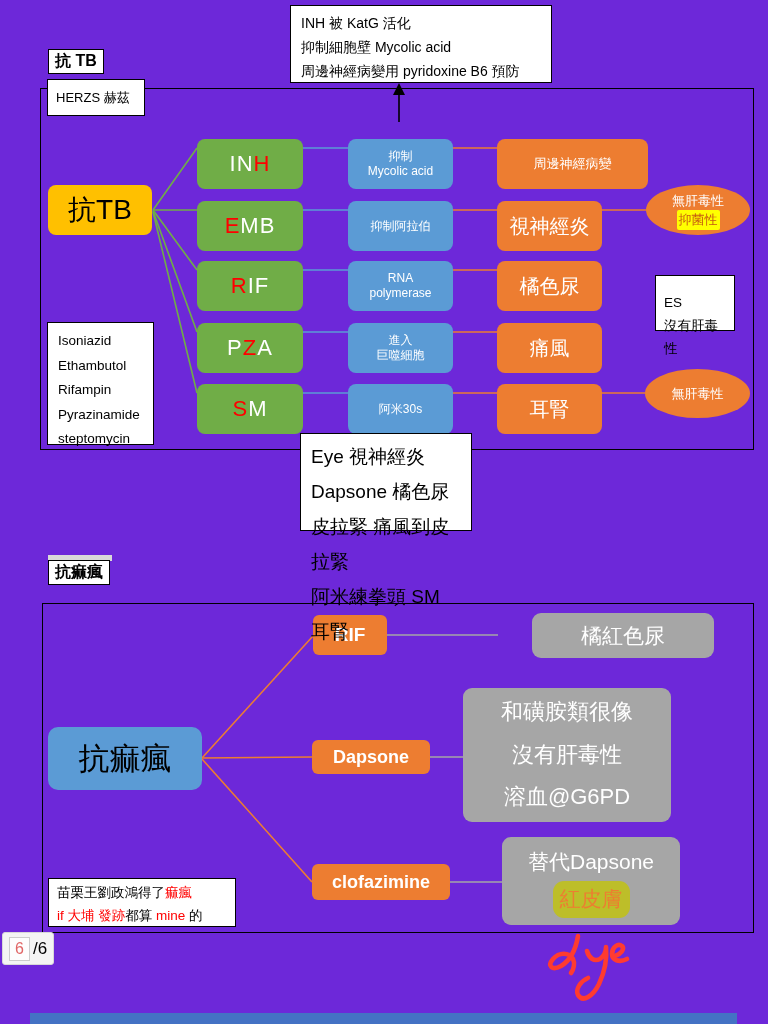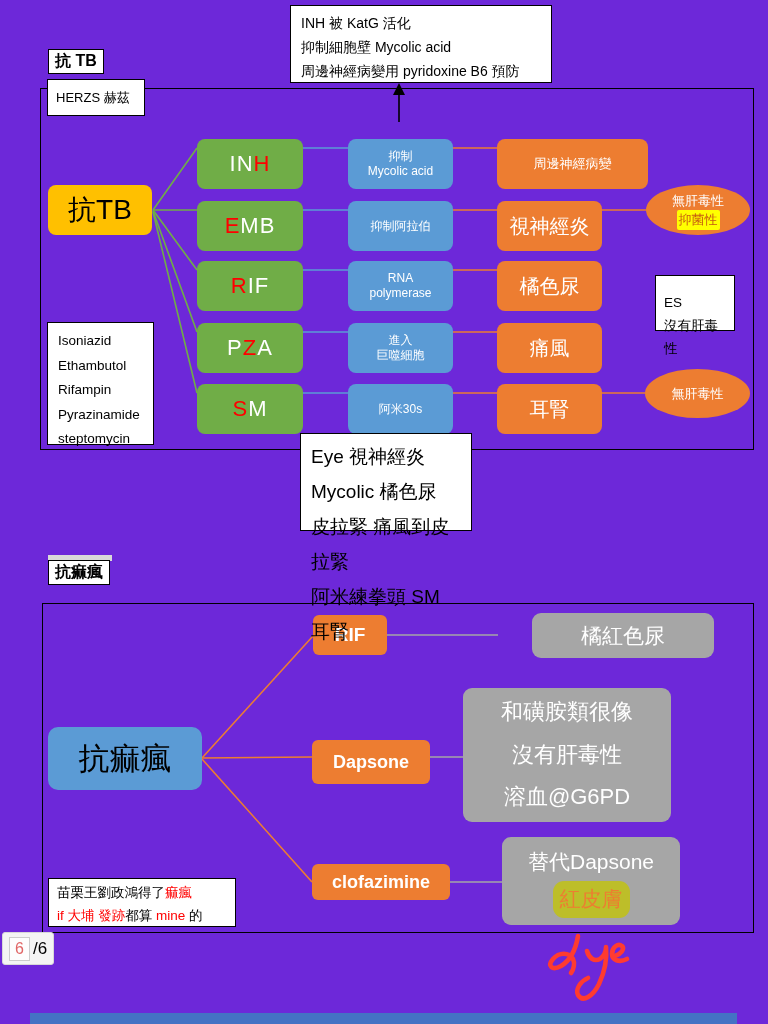--- a/index.html
+++ b/index.html
@@ -37,21 +37,21 @@
            display:flex;flex-direction:column;align-items:center;justify-content:center;line-height:1.5;}
   .e1{left:646px;top:185px;width:104px;height:50px;}
   .e2{left:645px;top:369px;width:105px;height:49px;}
   .hl-yellow{background:var(--hl_yellow);color:var(--hl_yellow_text);padding:0 2px;border-radius:2px;}
   
   .root-lep{position:absolute;left:48px;top:727px;width:154px;height:63px;background:var(--blue);
             border-radius:10px;color:#000;font-size:31px;display:flex;align-items:center;justify-content:center;}
   .o2{position:absolute;background:var(--orange);color:#fff;border-radius:6px;font-weight:bold;
       display:flex;align-items:center;justify-content:center;}
   .rif2{left:313px;top:615px;width:74px;height:40px;font-size:19px;}
-  .dap2{left:312px;top:740px;width:118px;height:44px;font-size:18px;}
+  .dap2{left:312px;top:740px;width:118px;height:34px;font-size:18px;}
   .clo2{left:312px;top:864px;width:138px;height:36px;font-size:18px;}
   .gray{position:absolute;background:var(--gray);color:#fff;border-radius:9px;display:flex;
         flex-direction:column;align-items:center;justify-content:center;text-align:center;}
   .gr1{left:498px;top:613px;width:182px;height:45px;font-size:21px;margin-left:34px;}
   .gr2{left:463px;top:688px;width:208px;height:134px;font-size:22px;line-height:1.95;}
   .gr3{left:502px;top:837px;width:178px;height:88px;font-size:21px;line-height:1.75;}
   .hl-olive{background:var(--hl_olive);color:var(--hl_olive_text);border-radius:11px;padding:0 7px;}
   
   .page-ind{position:absolute;left:2px;top:932px;height:31px;background:#f4f4f4;border:1px solid #d8d8d8;
             border-radius:3px;display:flex;align-items:center;gap:3px;padding:0 6px;z-index:4;font-size:17px;}
@@ -181,21 +181,21 @@
   <div class="bbox drug-list">
     <div>Isoniazid</div>
     <div>Ethambutol</div>
     <div>Rifampin</div>
     <div>Pyrazinamide</div>
     <div>steptomycin</div>
   </div>
 
   <div class="bbox mn1">
     <div>Eye  視神經炎</div>
-    <div>Mycolic  橘色尿</div>
+    <div>Dapsone  橘色尿</div>
     <div>皮拉緊  痛風到皮拉緊</div>
     <div>阿米練拳頭 SM 耳腎</div>
   </div>
 
   <div class="root-lep">抗痲瘋</div>
   <div class="o2 rif2">RIF</div>
   <div class="o2 dap2">Dapsone</div>
   <div class="o2 clo2">clofazimine</div>
 
   <div class="gray gr1">橘紅色尿</div>

